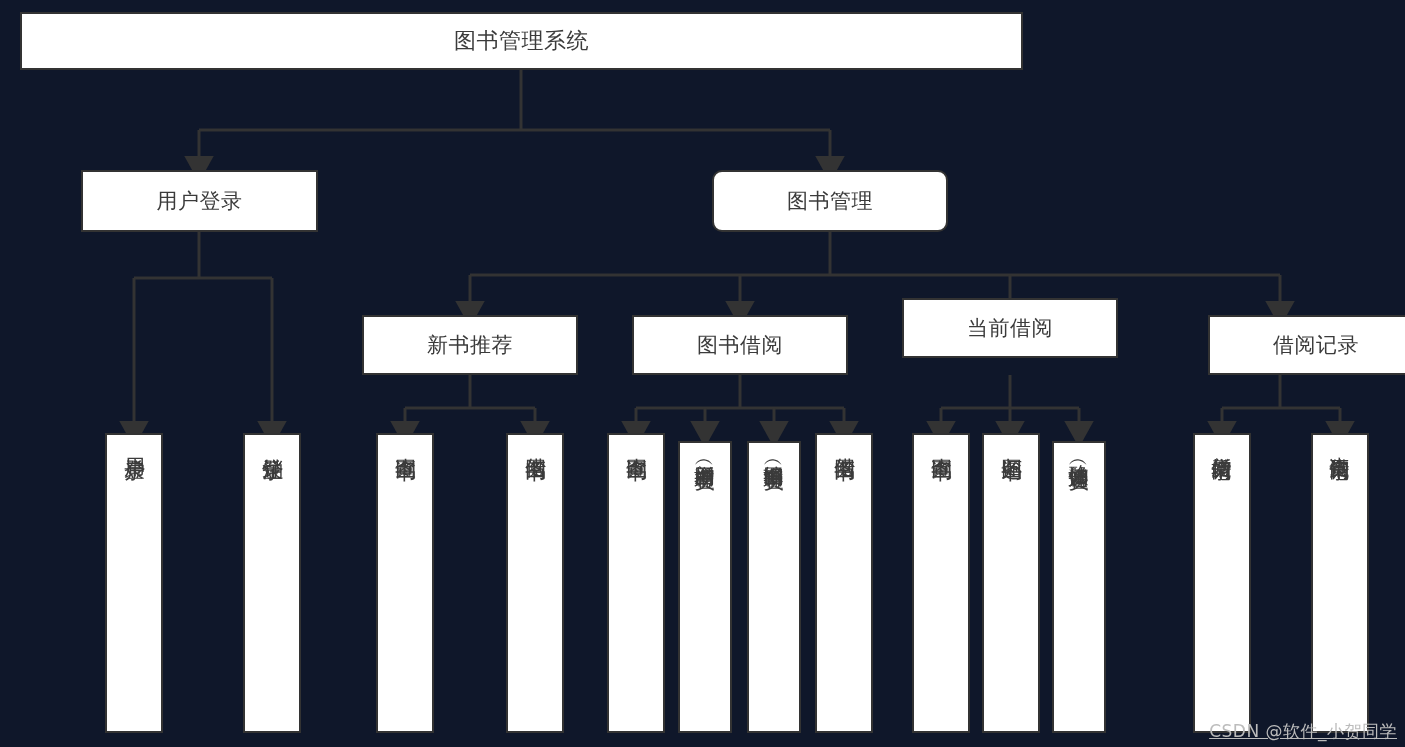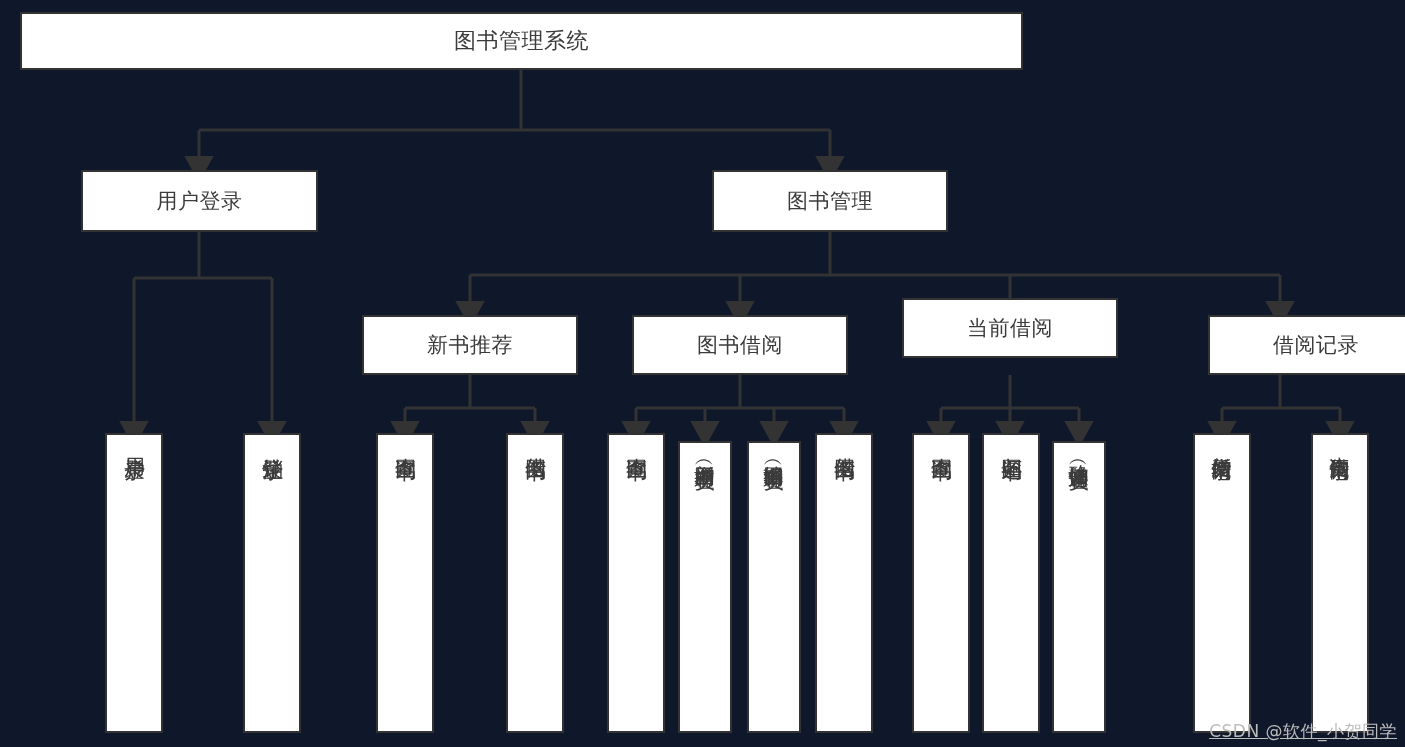--- a/index.html
+++ b/index.html
@@ -83,21 +83,21 @@
     </g>
   </svg>
 
   <div class="node root" style="left:20px;top:12px;width:1003px;height:58px;">
     <span class="lbl">图书管理系统</span>
   </div>
 
   <div class="node lvl2" style="left:81px;top:170px;width:237px;height:62px;">
     <span class="lbl">用户登录</span>
   </div>
-  <div class="node lvl2" style="left:712px;top:170px;width:236px;height:62px;">
+  <div class="node lvl2" style="left:712px;top:170px;width:236px;height:62px;border-radius:10px;">
     <span class="lbl">图书管理</span>
   </div>
 
   <div class="node lvl3" style="left:632px;top:315px;width:216px;height:60px;">
     <span class="lbl">图书借阅</span>
   </div>
   <div class="node lvl3" style="left:362px;top:315px;width:216px;height:60px;">
     <span class="lbl">新书推荐</span>
   </div>
   <div class="node lvl3" style="left:902px;top:298px;width:216px;height:60px;">

